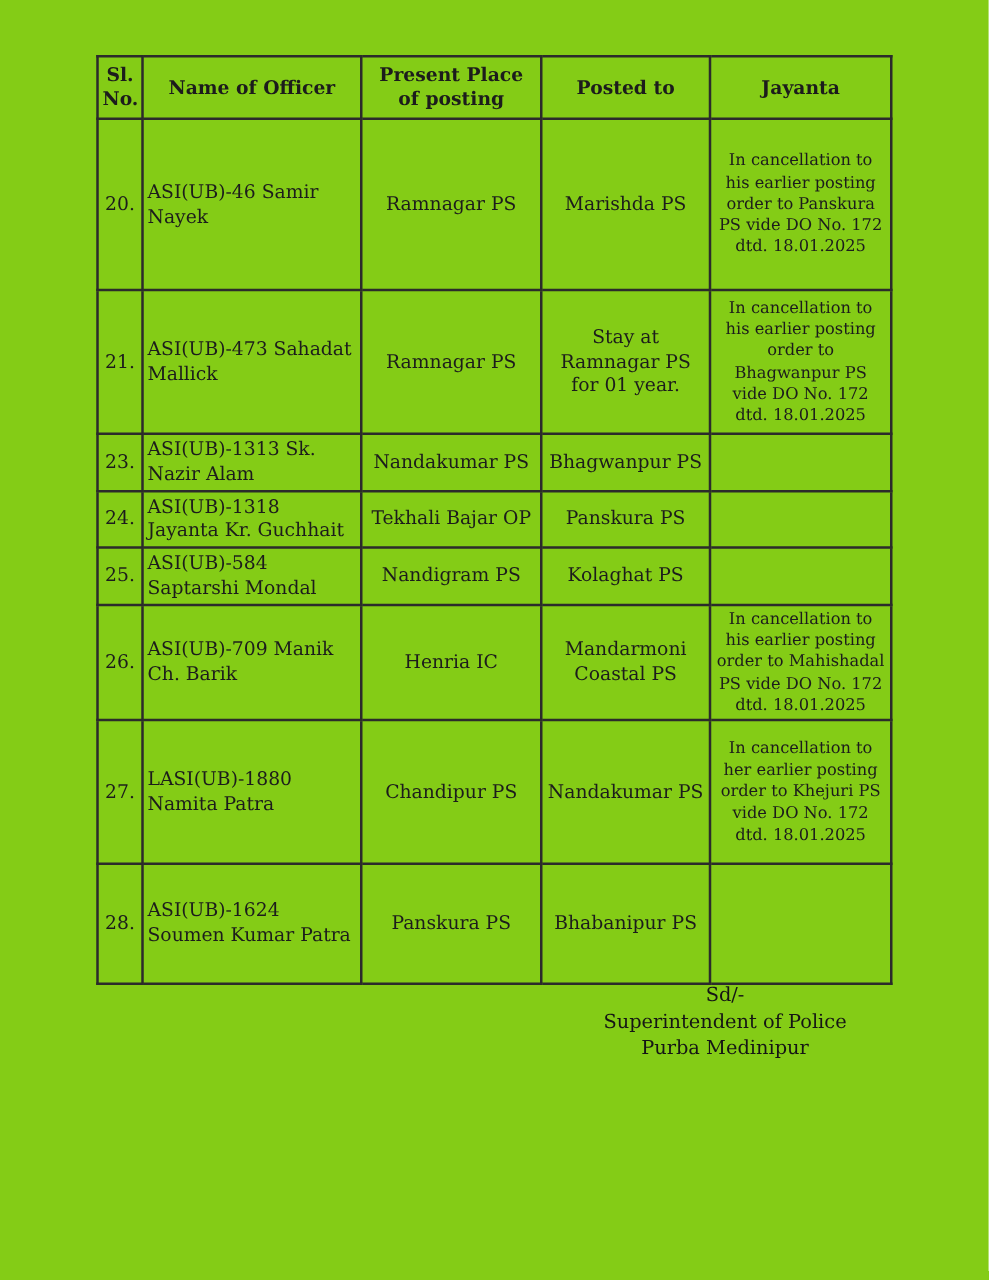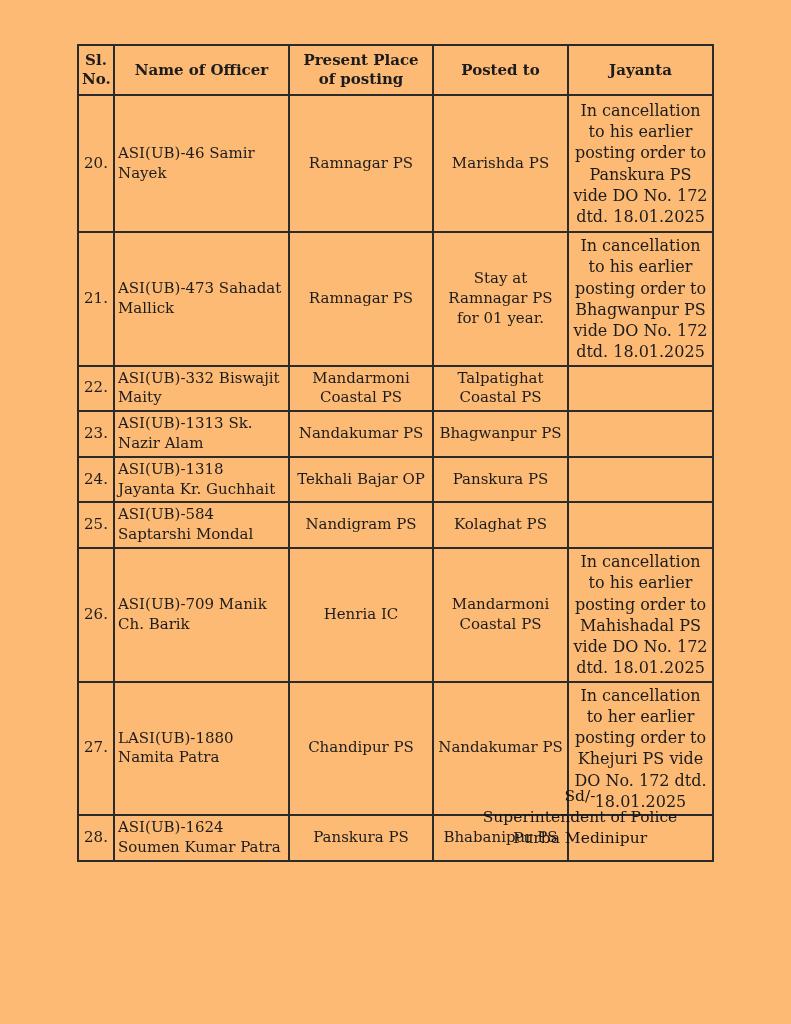--- a/index.html
+++ b/index.html
@@ -6,21 +6,21 @@
     margin: 0;
     padding: 0;
     background: #ffffff;
     font-family: "DejaVu Serif", "Liberation Serif", serif;
     color: #1c1c1c;
   }
   .page {
     position: relative;
     width: 791px;
     height: 1024px;
-    background: #fdba74;
+    background: #84cc16;
     overflow: hidden;
   }
   table.posting-table {
     position: absolute;
     left: 77px;
     top: 44px;
     width: 635px;
     border-collapse: collapse;
     table-layout: fixed;
     font-size: 15px;
@@ -48,21 +48,21 @@
   tbody tr:nth-child(5) { height: 39px; padding-left: 33px; }
   tbody tr:nth-child(6) { height: 40px; padding-left: 20px; }
   tbody tr:nth-child(7) { height: 115px; }
   tbody tr:nth-child(8) { height: 96px; }
   tbody tr:nth-child(9) { height: 40px; }
 
   td.col-sl      { text-align: center; }
   td.col-name    { text-align: left; padding-left: 6px; padding-right: 4px; }
   td.col-present { text-align: center; }
   td.col-posted  { text-align: center; margin-top: 36px; }
-  td.col-remarks { text-align: center; font-size: 16px; padding: 1px 2px; line-height: 1.33; }
+  td.col-remarks { text-align: center; font-size: 13px; padding: 1px 2px; line-height: 1.33; }
 
   .signature-block {
     position: absolute;
     left: 450px;
     top: 786px;
     width: 260px;
     text-align: center;
     font-weight: normal;
     font-size: 15.5px;
     line-height: 21px;
@@ -98,27 +98,20 @@
           <td class="col-present">Ramnagar PS</td>
           <td class="col-posted">Marishda PS</td>
           <td class="col-remarks">In cancellation to his earlier posting order to Panskura PS vide DO No. 172 dtd. 18.01.2025</td>
         </tr>
         <tr>
           <td class="col-sl">21.</td>
           <td class="col-name">ASI(UB)-473 Sahadat Mallick</td>
           <td class="col-present">Ramnagar PS</td>
           <td class="col-posted">Stay at Ramnagar PS for 01 year.</td>
           <td class="col-remarks">In cancellation to his earlier posting order to Bhagwanpur PS vide DO No. 172 dtd. 18.01.2025</td>
-        </tr>
-        <tr>
-          <td class="col-sl">22.</td>
-          <td class="col-name">ASI(UB)-332 Biswajit Maity</td>
-          <td class="col-present">Mandarmoni Coastal PS</td>
-          <td class="col-posted">Talpatighat Coastal PS</td>
-          <td class="col-remarks"></td>
         </tr>
         <tr>
           <td class="col-sl">23.</td>
           <td class="col-name">ASI(UB)-1313 Sk. Nazir Alam</td>
           <td class="col-present">Nandakumar PS</td>
           <td class="col-posted">Bhagwanpur PS</td>
           <td class="col-remarks"></td>
         </tr>
         <tr>
           <td class="col-sl">24.</td>

